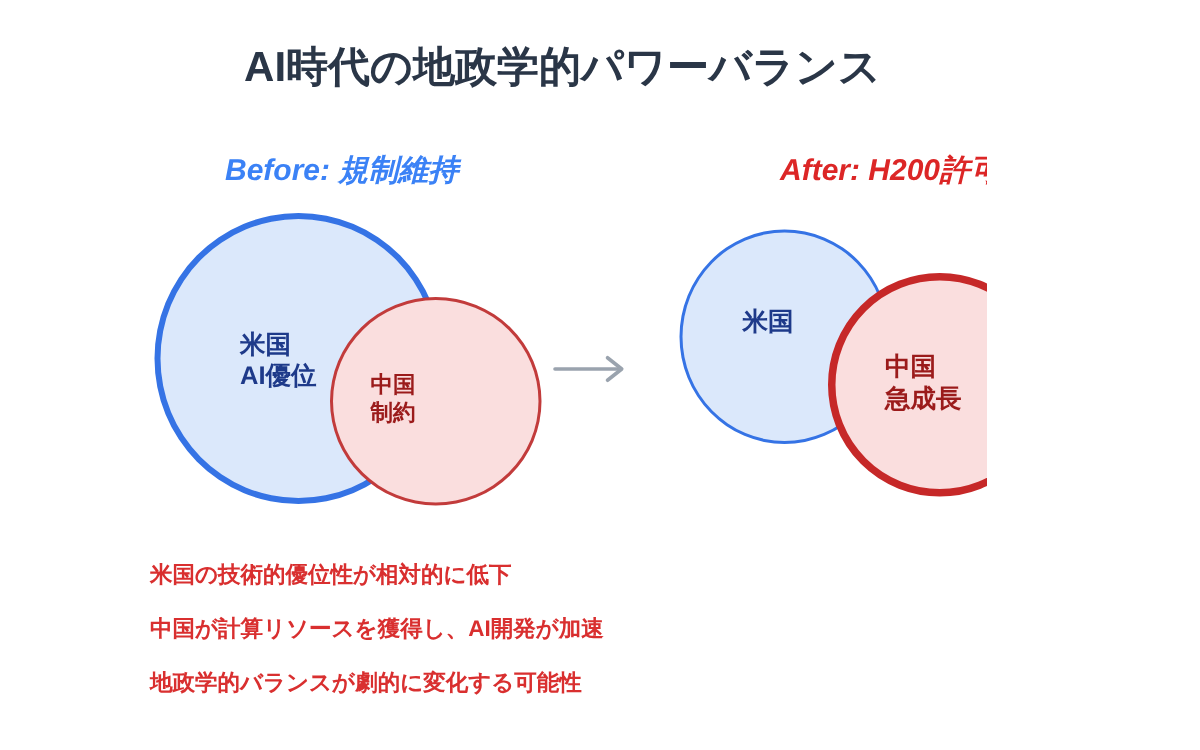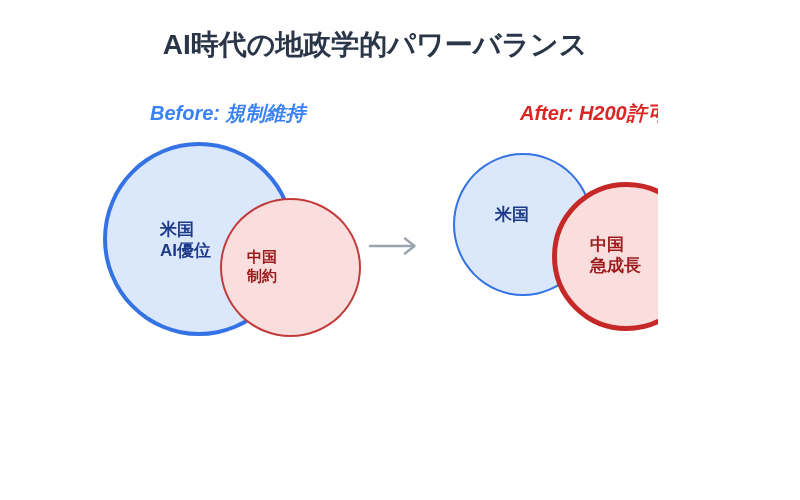--- a/index.html
+++ b/index.html
@@ -113,14 +113,19 @@
   <div class="clabel cn-after-label">
     <span class="line">中国</span>
     <span class="line">急成長</span>
   </div>
 
   <svg class="arrow" width="52" height="20" viewBox="0 0 52 20" aria-hidden="true">
     <line x1="2" y1="10" x2="45" y2="10" stroke="var(--arrow)" stroke-width="2.4" stroke-linecap="round"></line>
     <path d="M37 2.5 L46.5 10 L37 17.5" fill="none" stroke="var(--arrow)" stroke-width="2.4" stroke-linecap="round" stroke-linejoin="round"></path>
   </svg>
 
+  <div class="notes">
+    <div class="note">米国の技術的優位性が相対的に低下</div>
+    <div class="note">中国が計算リソースを獲得し、AI開発が加速</div>
+    <div class="note">地政学的バランスが劇的に変化する可能性</div>
+  </div>
 
 </div>
 
 </body></html>

